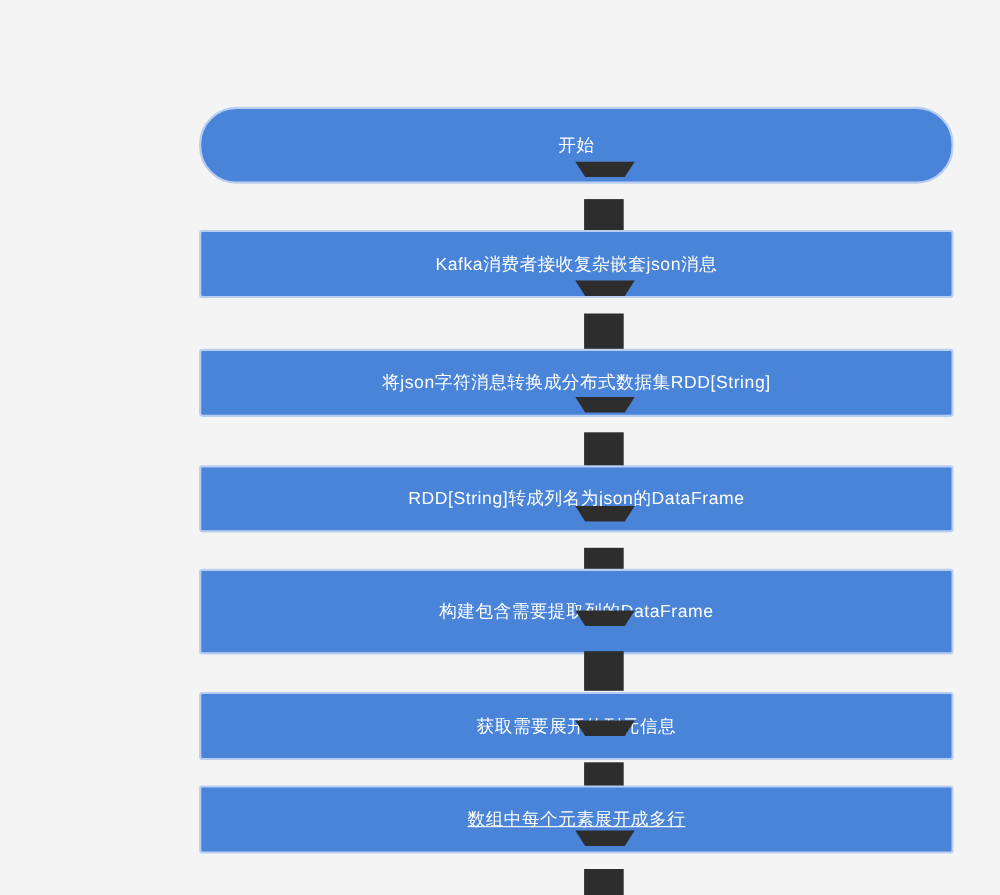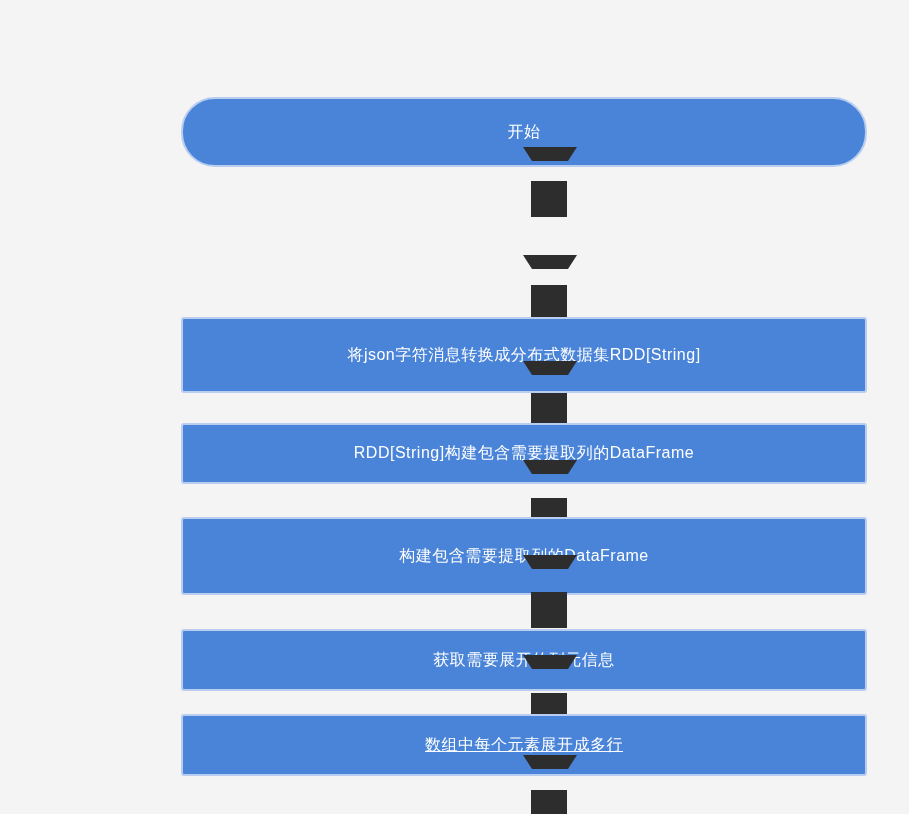--- a/index.html
+++ b/index.html
@@ -68,37 +68,40 @@
 
   <div class="node terminator" style="top:13px;height:70px;border-radius:34px;">
     <span class="node-label">开始</span>
   </div>
 
   <div class="arrow" style="top:85px;height:40px;">
     <span class="arrow-line"></span>
     <span class="arrow-head"></span>
   </div>
 
+  <div class="node process" style="top:125px;height:62px;">
+    <span class="node-label">Kafka消费者接收复杂嵌套json消息</span>
+  </div>
 
   <div class="arrow" style="top:189px;height:44px;">
     <span class="arrow-line"></span>
     <span class="arrow-head"></span>
   </div>
 
-  <div class="node process" style="top:233px;height:76px;">
+  <div class="node process" style="top:233px;height:62px;">
     <span class="node-label">将json字符消息转换成分布式数据集RDD[String]</span>
   </div>
 
   <div class="arrow" style="top:297px;height:42px;">
     <span class="arrow-line"></span>
     <span class="arrow-head"></span>
   </div>
 
   <div class="node process" style="top:339px;height:61px;">
-    <span class="node-label">RDD[String]构建包含需要提取列的DataFrame</span>
+    <span class="node-label">RDD[String]转成列名为json的DataFrame</span>
   </div>
 
   <div class="arrow" style="top:402px;height:31px;">
     <span class="arrow-line"></span>
     <span class="arrow-head"></span>
   </div>
 
   <div class="node process" style="top:433px;height:78px;">
     <span class="node-label">构建包含需要提取列的DataFrame</span>
   </div>

